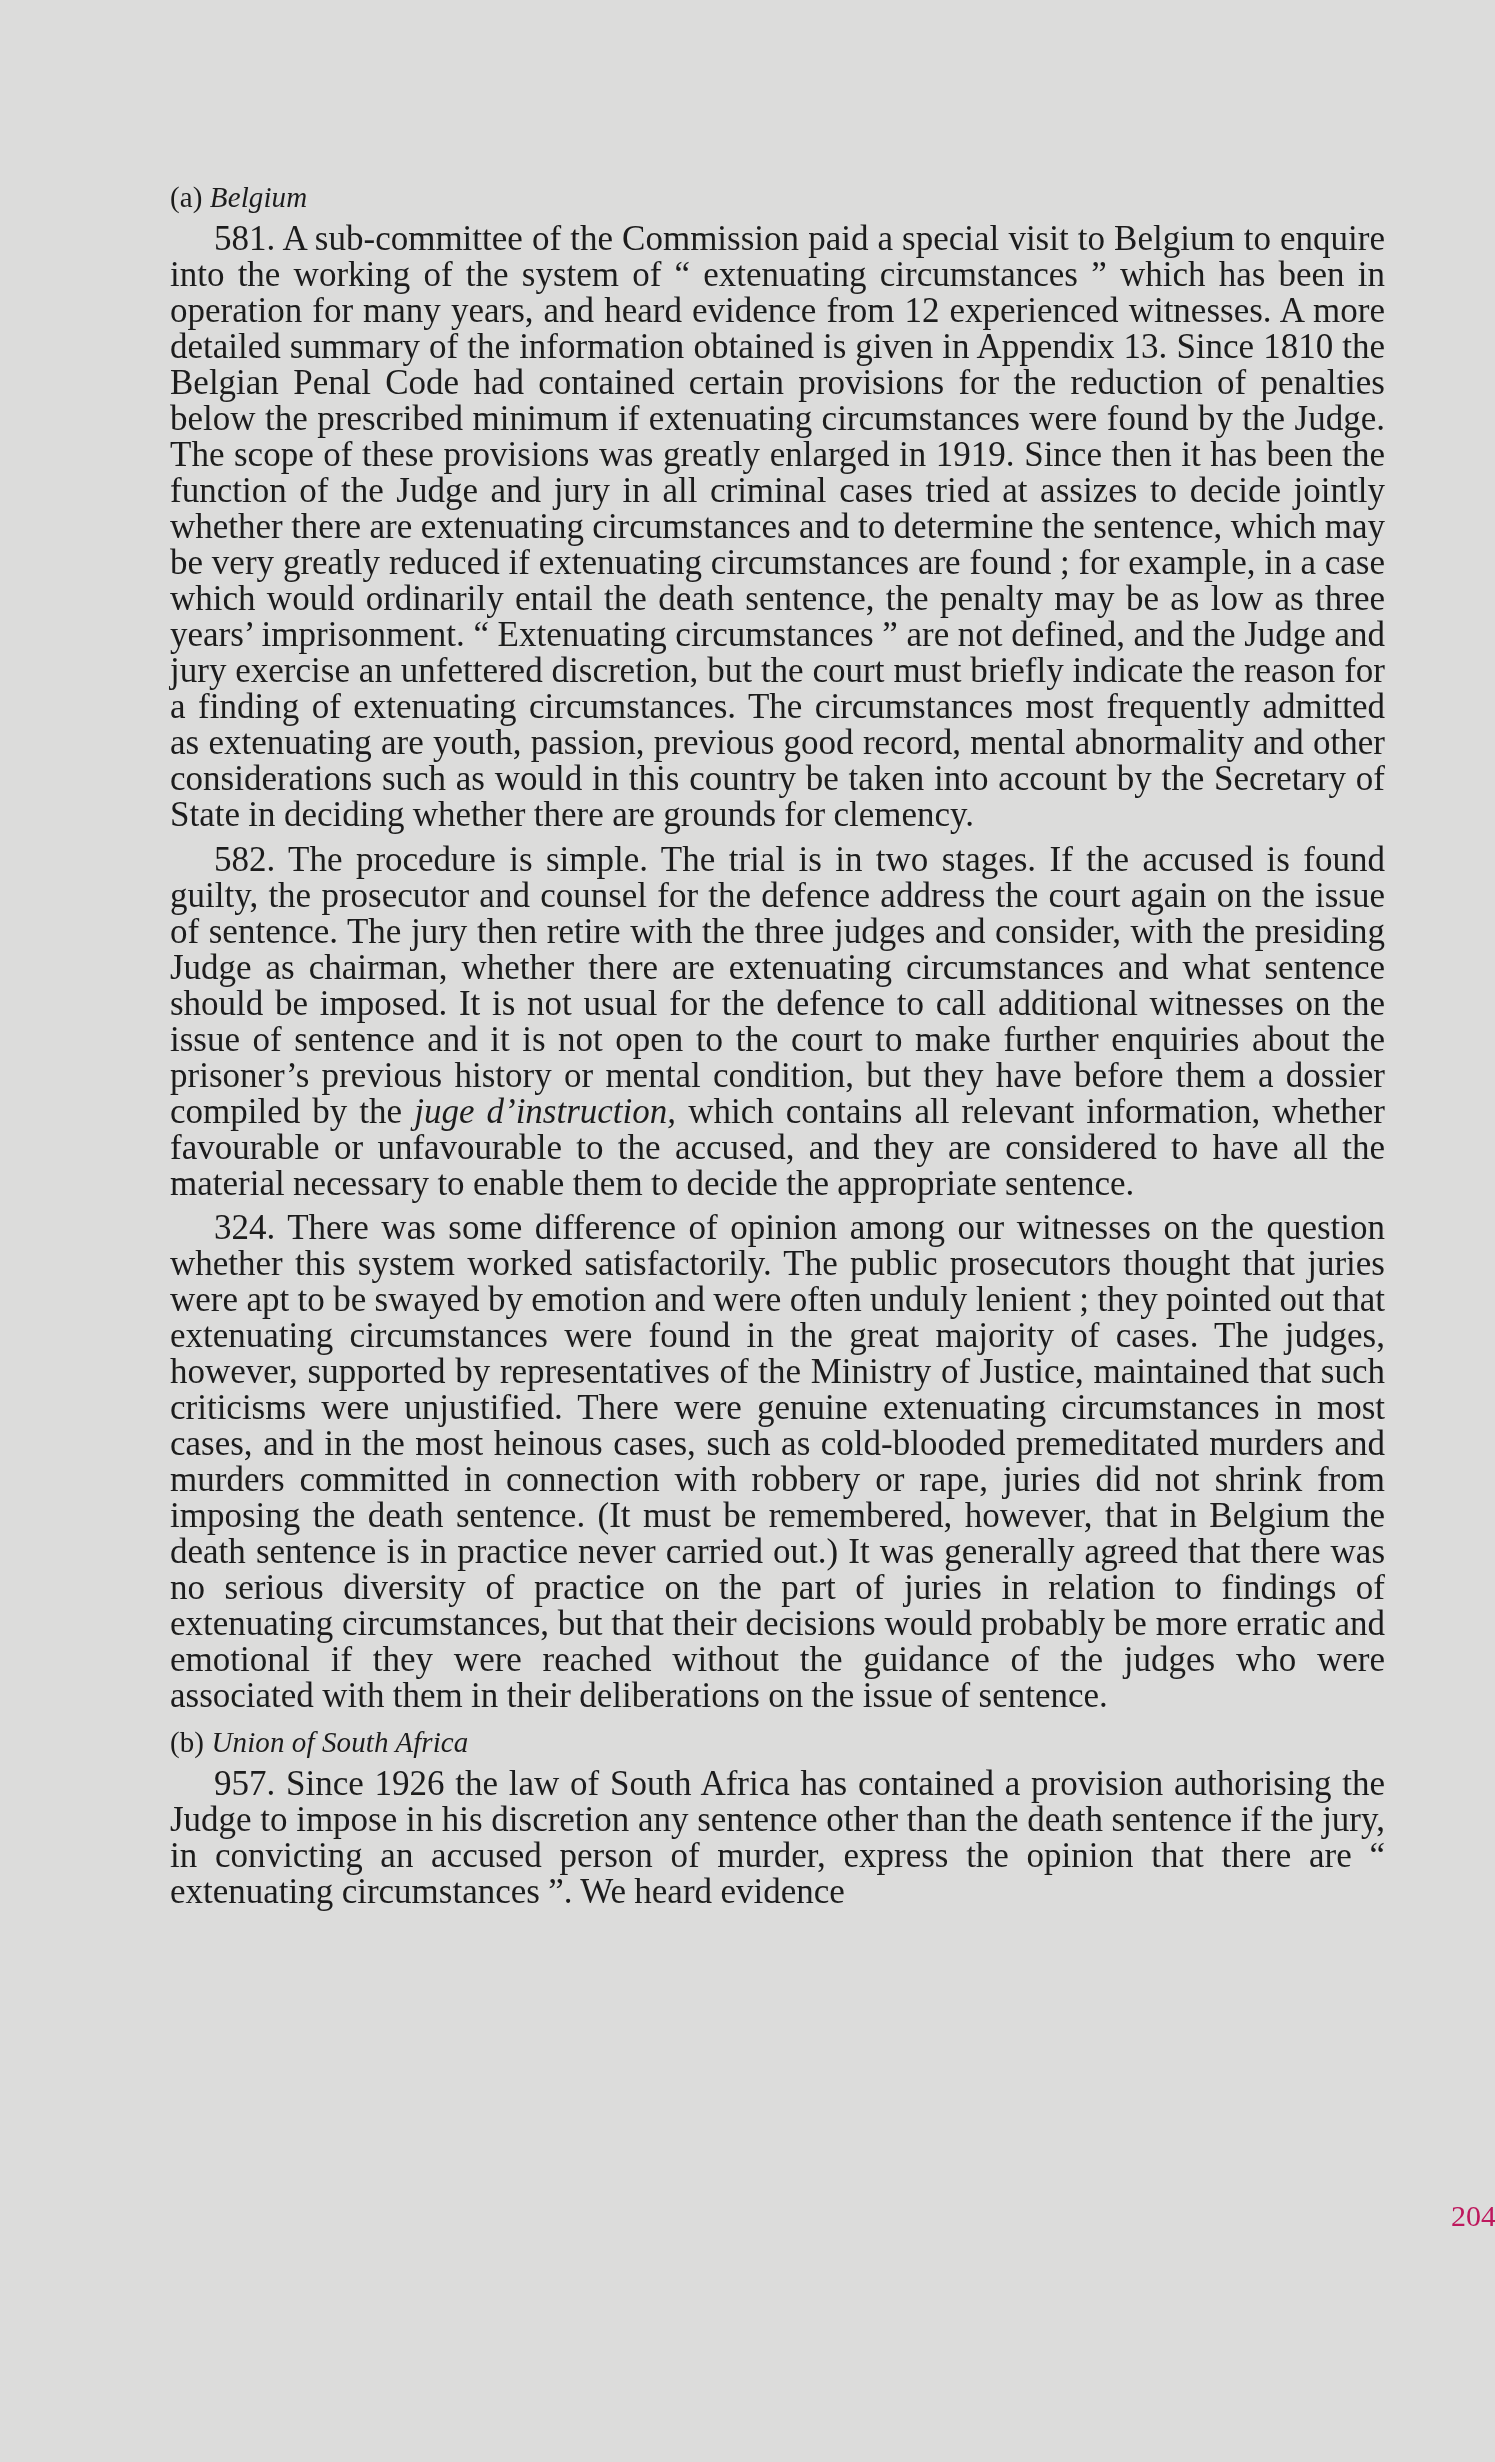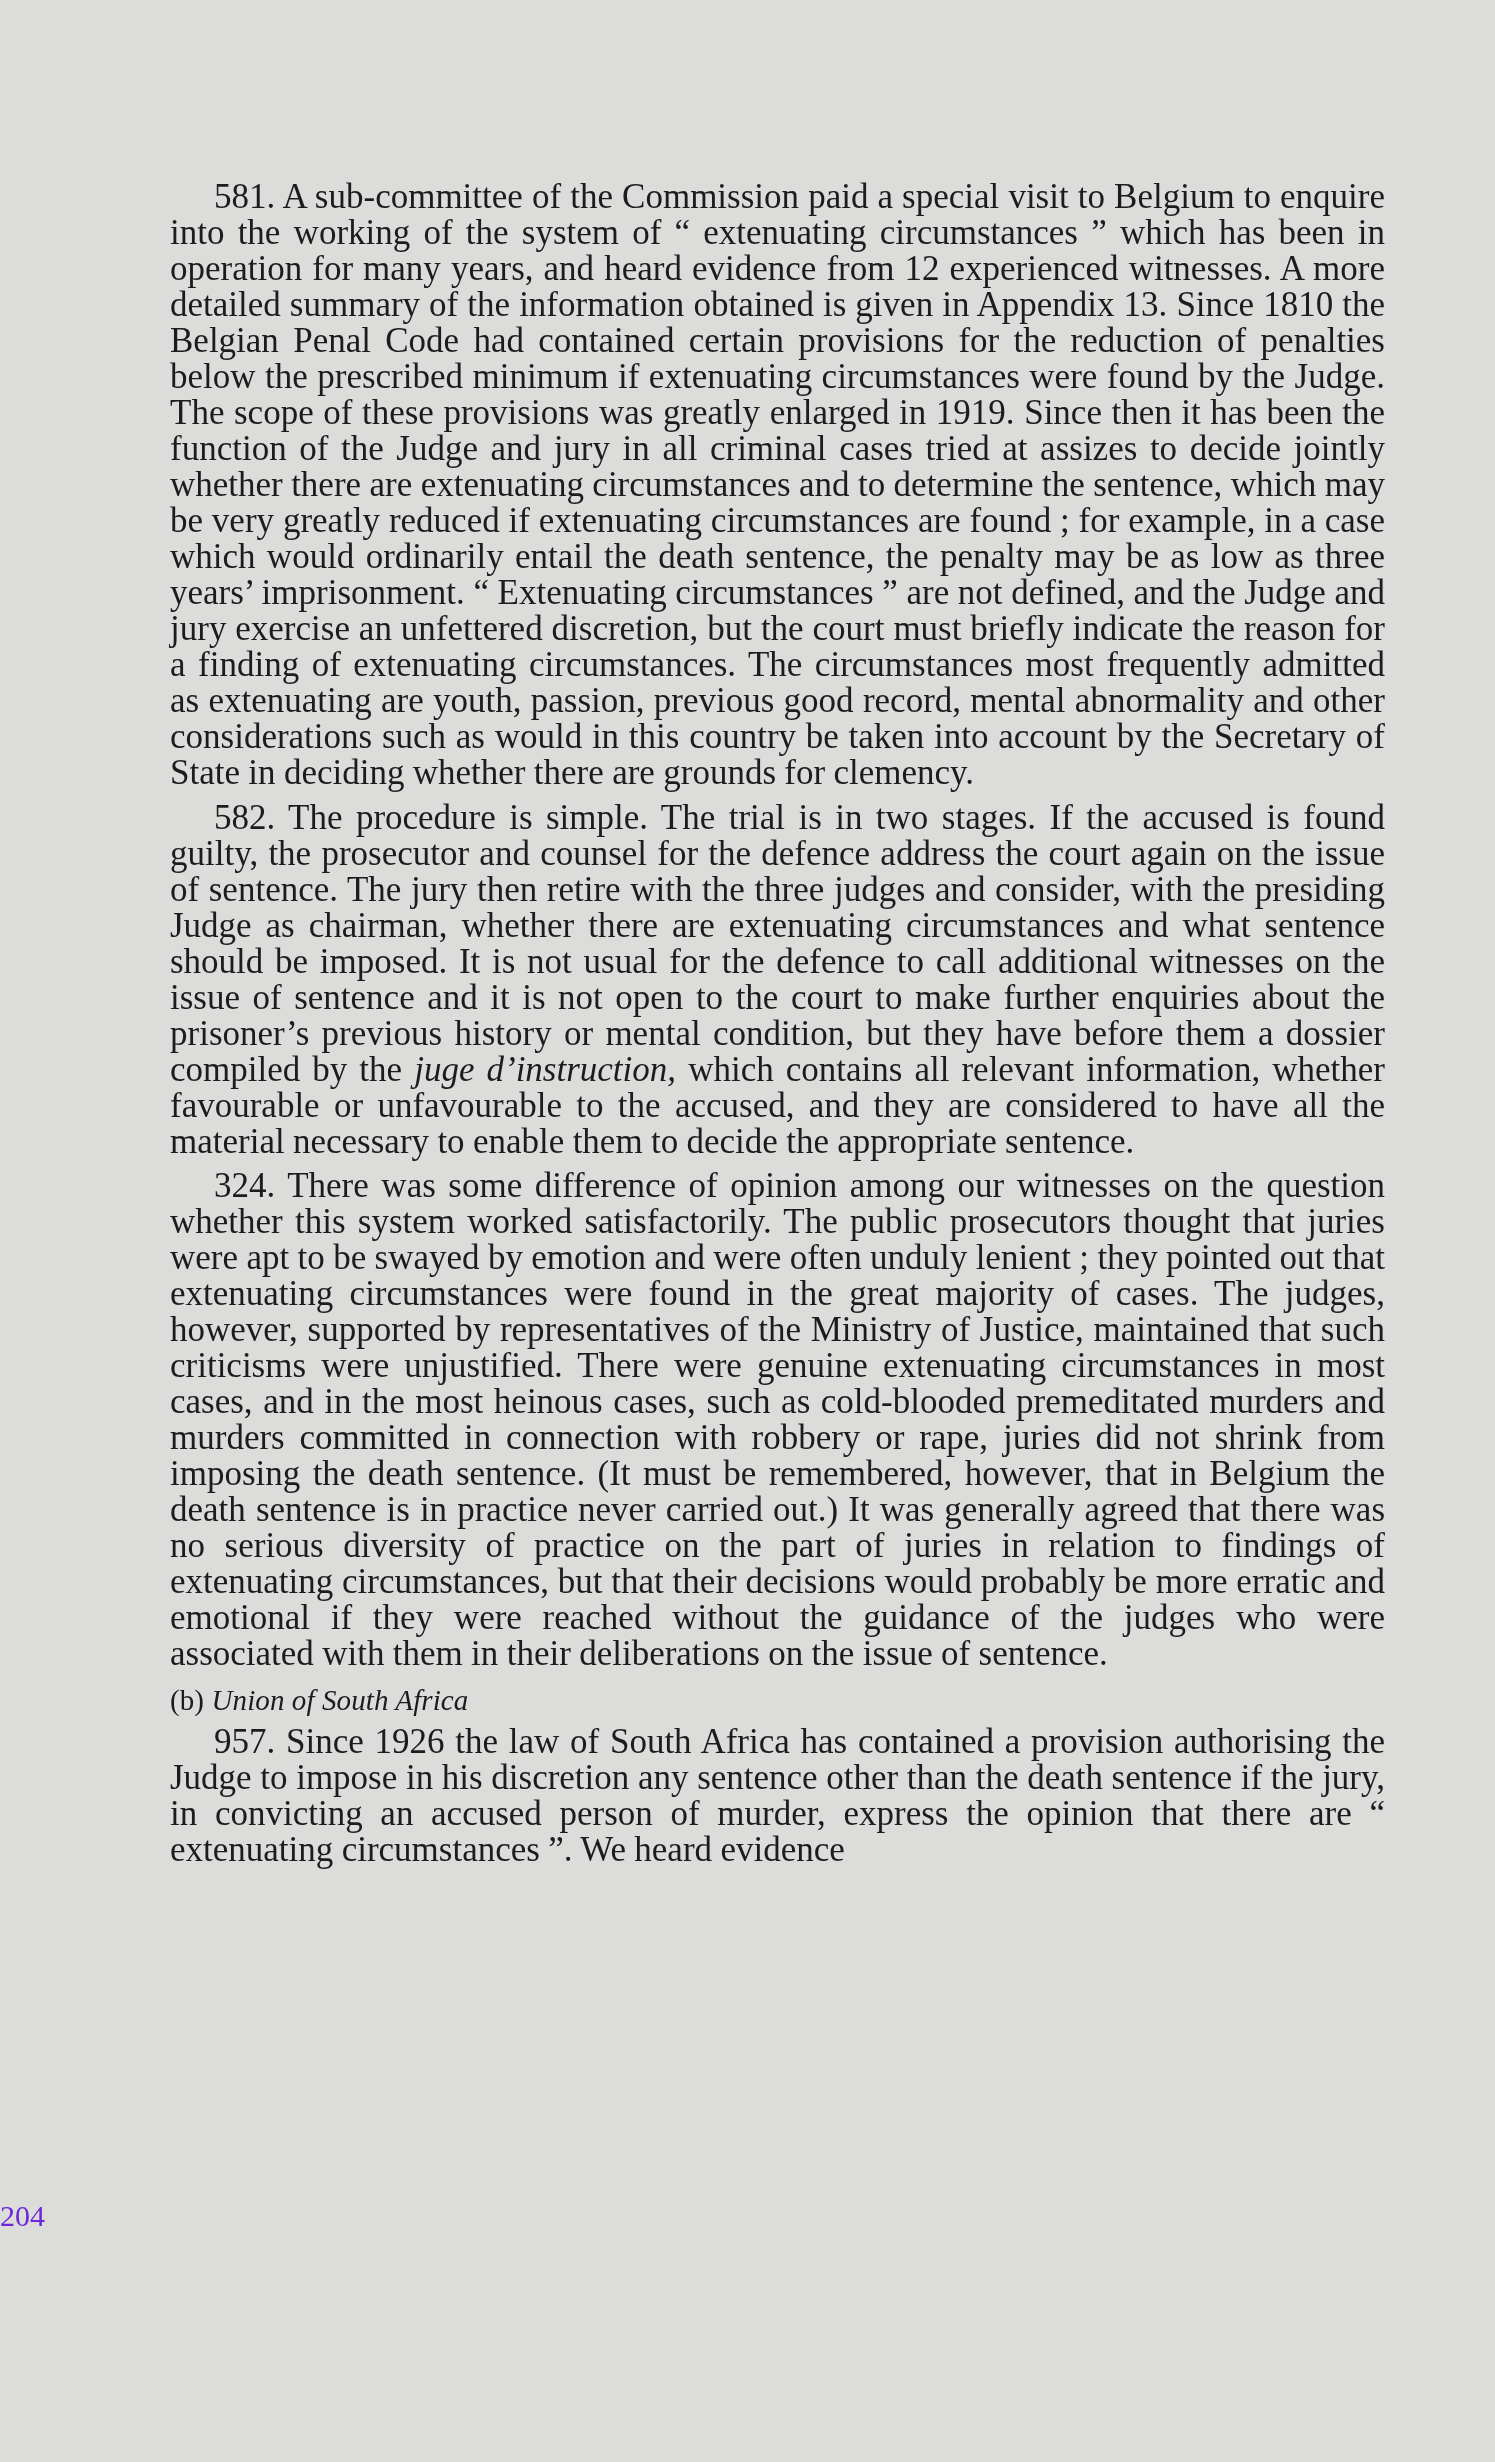--- a/index.html
+++ b/index.html
@@ -50,31 +50,35 @@
       margin-top: 20px;
     }
     .gap-b {
       margin-top: 10px;
     }
     .page-number {
       position: absolute;
       left: 0;
       width: 1496px;
       top: 2197px;
-      text-align: left;
+      text-align: right;
       font-size: 30px;
       line-height: 37px;
-      color: #6d28d9;
+      color: #be185d;
     }
   </style>
 </head>
 <body>
 
 <div class="page">
 
+  <div class="section-heading">
+    <span class="lab">(a)</span>
+    <span class="ital">Belgium</span>
+  </div>
 
   <p class="para">
     <span class="num">581.</span>
     <span>A sub-committee of the Commission paid a special visit to Belgium to enquire into the working of the system of “ extenuating circumstances ” which has been in operation for many years, and heard evidence from 12 experienced witnesses.  A more detailed summary of the information obtained is given in Appendix 13.  Since 1810 the Belgian Penal Code had contained certain provisions for the reduction of penalties below the prescribed minimum if extenuating circumstances were found by the Judge. The scope of these provisions was greatly enlarged in 1919.  Since then it has been the function of the Judge and jury in all criminal cases tried at assizes to decide jointly whether there are extenuating circumstances and to determine the sentence, which may be very greatly reduced if extenuating circumstances are found ; for example, in a case which would ordinarily entail the death sentence, the penalty may be as low as three years’ imprison­ment.  “ Extenuating circumstances ” are not defined, and the Judge and jury exercise an unfettered discretion, but the court must briefly indicate the reason for a finding of extenuating circumstances.  The circumstances most frequently admitted as extenuating are youth, passion, previous good record, mental abnormality and other considerations such as would in this country be taken into account by the Secretary of State in deciding whether there are grounds for clemency.</span>
   </p>
 
   <p class="para">
     <span class="num">582.</span>
     <span>The procedure is simple.  The trial is in two stages.  If the accused is found guilty, the prosecutor and counsel for the defence address the court again on the issue of sentence.  The jury then retire with the three judges and consider, with the presiding Judge as chairman, whether there are extenuating circumstances and what sentence should be imposed.  It is not usual for the defence to call additional witnesses on the issue of sentence and it is not open to the court to make further enquiries about the prisoner’s previous history or mental condition, but they have before them a dossier compiled by the </span><i>juge d’instruction,</i><span> which contains all relevant information, whether favourable or unfavourable to the accused, and they are considered to have all the material necessary to enable them to decide the appropriate sentence.</span>
   </p>

